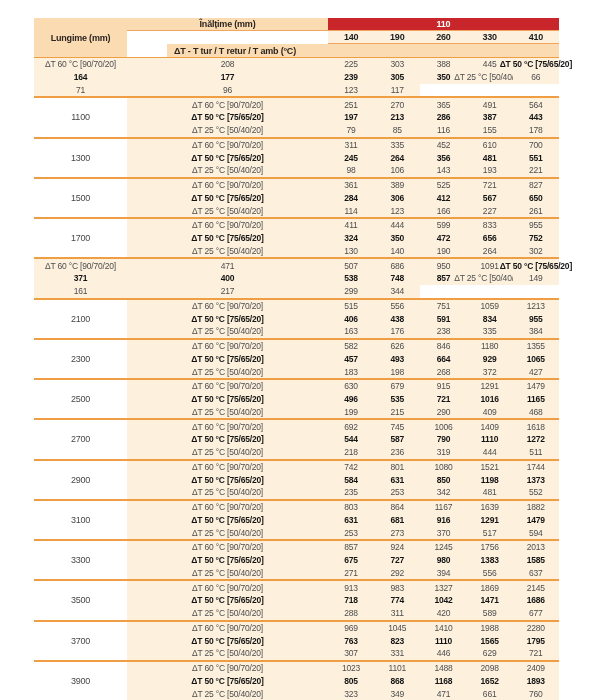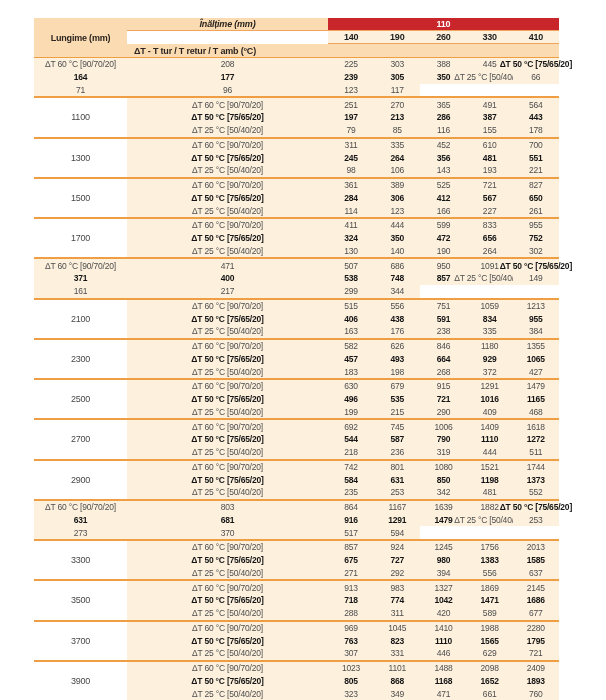--- a/index.html
+++ b/index.html
@@ -33,30 +33,30 @@
     background:var(--peach);
     display:flex;align-items:center;justify-content:center;
     font-weight:bold;font-size:9px;color:var(--txt-hdr);letter-spacing:-0.2px;
   }
   .hcell{
     display:flex;align-items:center;justify-content:center;
     font-weight:bold;font-size:9px;color:var(--txt-hdr);letter-spacing:-0.2px;
     border-bottom:1px solid var(--line-thin);
     box-sizing:border-box;
   }
-  .h-height{grid-row:1;grid-column:2;background:var(--peach);font-style:italic;}
+  .h-height{grid-row:1;grid-column:2;background:var(--peach);}
   .h-band{
     grid-row:1;grid-column:3/8;background:var(--red);
     color:#ffffff;font-size:9px;
   }
   .h-width{grid-row:2;grid-column:2;background:var(--cream);margin-top:40px;}
   .h-wv{grid-row:2;background:var(--cream);color:#1b1b1b;}
   .h-dt{
     grid-row:3;grid-column:2/8;background:var(--peach);
-    justify-content:flex-start;padding-left:7px;border-bottom:none;
+    justify-content:flex-start;padding-left:7px;border-bottom:none;margin-left:40px;
   }
   
   .tbody{
     height:642px;display:flex;flex-direction:column;
   }
   .group{
     flex:1;
     display:grid;
     grid-template-columns:93px 201px repeat(5,46.2px);
     grid-template-rows:repeat(3,1fr);
@@ -324,20 +324,21 @@
         <div class="cell r-bold">1198</div>
         <div class="cell r-bold">1373</div>
         <div class="cell r-reg">ΔT 25 °C [50/40/20]</div>
         <div class="cell r-reg">235</div>
         <div class="cell r-reg">253</div>
         <div class="cell r-reg">342</div>
         <div class="cell r-reg">481</div>
         <div class="cell r-reg">552</div>
       </div>
       <div class="group">
+        <div class="len-cell">3100</div>
         <div class="cell r-reg">ΔT 60 °C [90/70/20]</div>
         <div class="cell r-reg">803</div>
         <div class="cell r-reg">864</div>
         <div class="cell r-reg">1167</div>
         <div class="cell r-reg">1639</div>
         <div class="cell r-reg">1882</div>
         <div class="cell r-bold">ΔT 50 °C [75/65/20]</div>
         <div class="cell r-bold">631</div>
         <div class="cell r-bold">681</div>
         <div class="cell r-bold">916</div>

